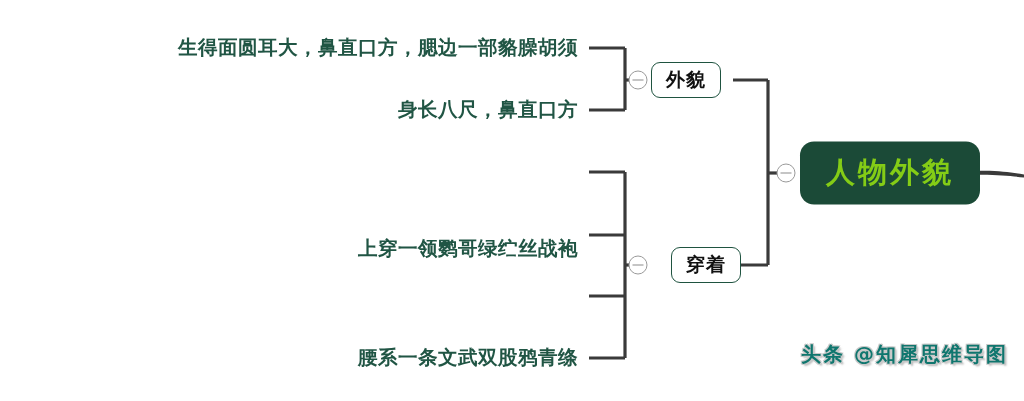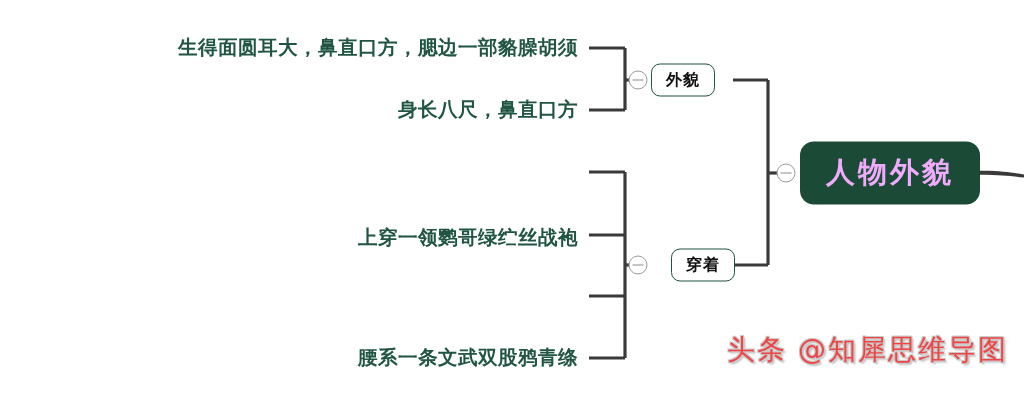--- a/index.html
+++ b/index.html
@@ -36,36 +36,36 @@
     line-height: 1;
   }
   .branch-node {
     position: absolute;
     transform: translate(0, -50%);
     background: #ffffff;
     border: 1.6px solid #1f5340;
     border-radius: 9px;
     padding: 7px 14px 8px 14px;
     font-weight: bold;
-    font-size: 16px;
+    font-size: 19px;
     color: #111111;
     letter-spacing: 1px;
     line-height: 1;
     white-space: nowrap;
     box-sizing: border-box;
   }
   .root-node {
     position: absolute;
     transform: translate(0, -50%);
     background: #1b4a37;
     border-radius: 14px;
     padding: 16px 26px 18px 26px;
     font-weight: bold;
     font-size: 29px;
-    color: #f0abfc;
+    color: #84cc16;
     letter-spacing: 3px;
     line-height: 1;
     white-space: nowrap;
     box-sizing: border-box;
   }
   .toggle {
     position: absolute;
     width: 19px;
     height: 19px;
     border-radius: 50%;
@@ -81,24 +81,24 @@
     right: 3.2px;
     top: 50%;
     height: 1.6px;
     margin-top: -0.8px;
     background: #8c8c8c;
   }
   .watermark {
     position: absolute;
     right: 16px;
     bottom: 8px;
-    font-size: 28px;
-    font-weight: normal;
+    font-size: 20px;
+    font-weight: bold;
     letter-spacing: 2px;
-    color: #ef4444;
+    color: #0f766e;
     line-height: 1;
     text-shadow:
       1px 1px 0 #c9c9c9,
       -1px 1px 0 #c9c9c9,
       1px -1px 0 #c9c9c9,
       -1px -1px 0 #c9c9c9,
       2px 2px 2px rgba(120,120,120,0.55);
     white-space: nowrap;
   }
 </style>
@@ -127,21 +127,21 @@
       <path d="M 768 80 L 768 265"></path>
       <path d="M 768 173 L 778 173"></path>
     </g>
 
     <path d="M 967 171.5 C 995 169.5, 1010 172.5, 1024 174.5 L 1024 177.5 C 1010 176, 995 174, 967 175 Z" fill="#3a3a3a" stroke="none"></path>
   </svg>
 
   <div class="leaf-label" style="right:446px; top:48px;">生得面圆耳大，鼻直口方，腮边一部貉臊胡须</div>
   <div class="leaf-label" style="right:446px; top:110px;">身长八尺，鼻直口方</div>
 
-  <div class="leaf-label" style="right:446px; top:238px;">上穿一领鹦哥绿纻丝战袍</div>
+  <div class="leaf-label" style="right:446px; top:249px;">上穿一领鹦哥绿纻丝战袍</div>
   <div class="leaf-label" style="right:446px; top:358px;">腰系一条文武双股鸦青绦</div>
 
   <div class="branch-node" style="left:651px; top:80px;">外貌</div>
   <div class="branch-node" style="left:651px; top:265px;margin-left:20px;">穿着</div>
 
   <div class="root-node" style="left:800px; top:173px;">人物外貌</div>
 
   <div class="toggle" style="left:638px; top:80px;"></div>
   <div class="toggle" style="left:638px; top:265px;"></div>
   <div class="toggle" style="left:786px; top:173px;"></div>

